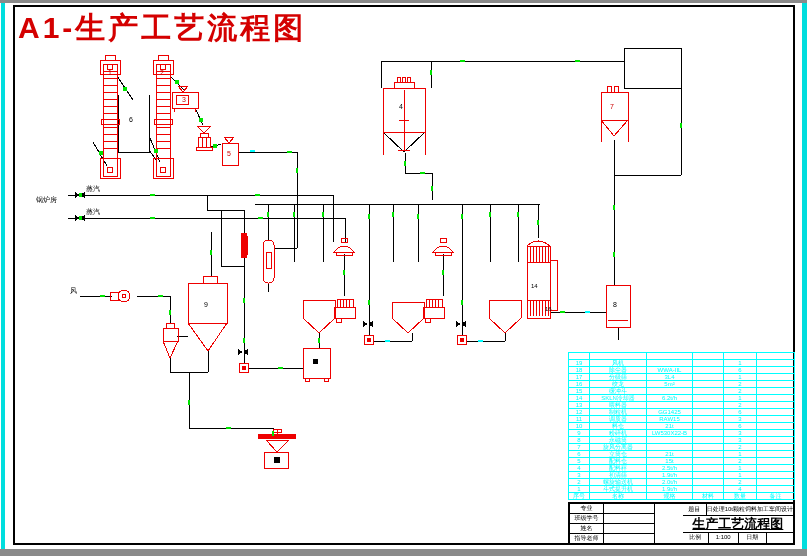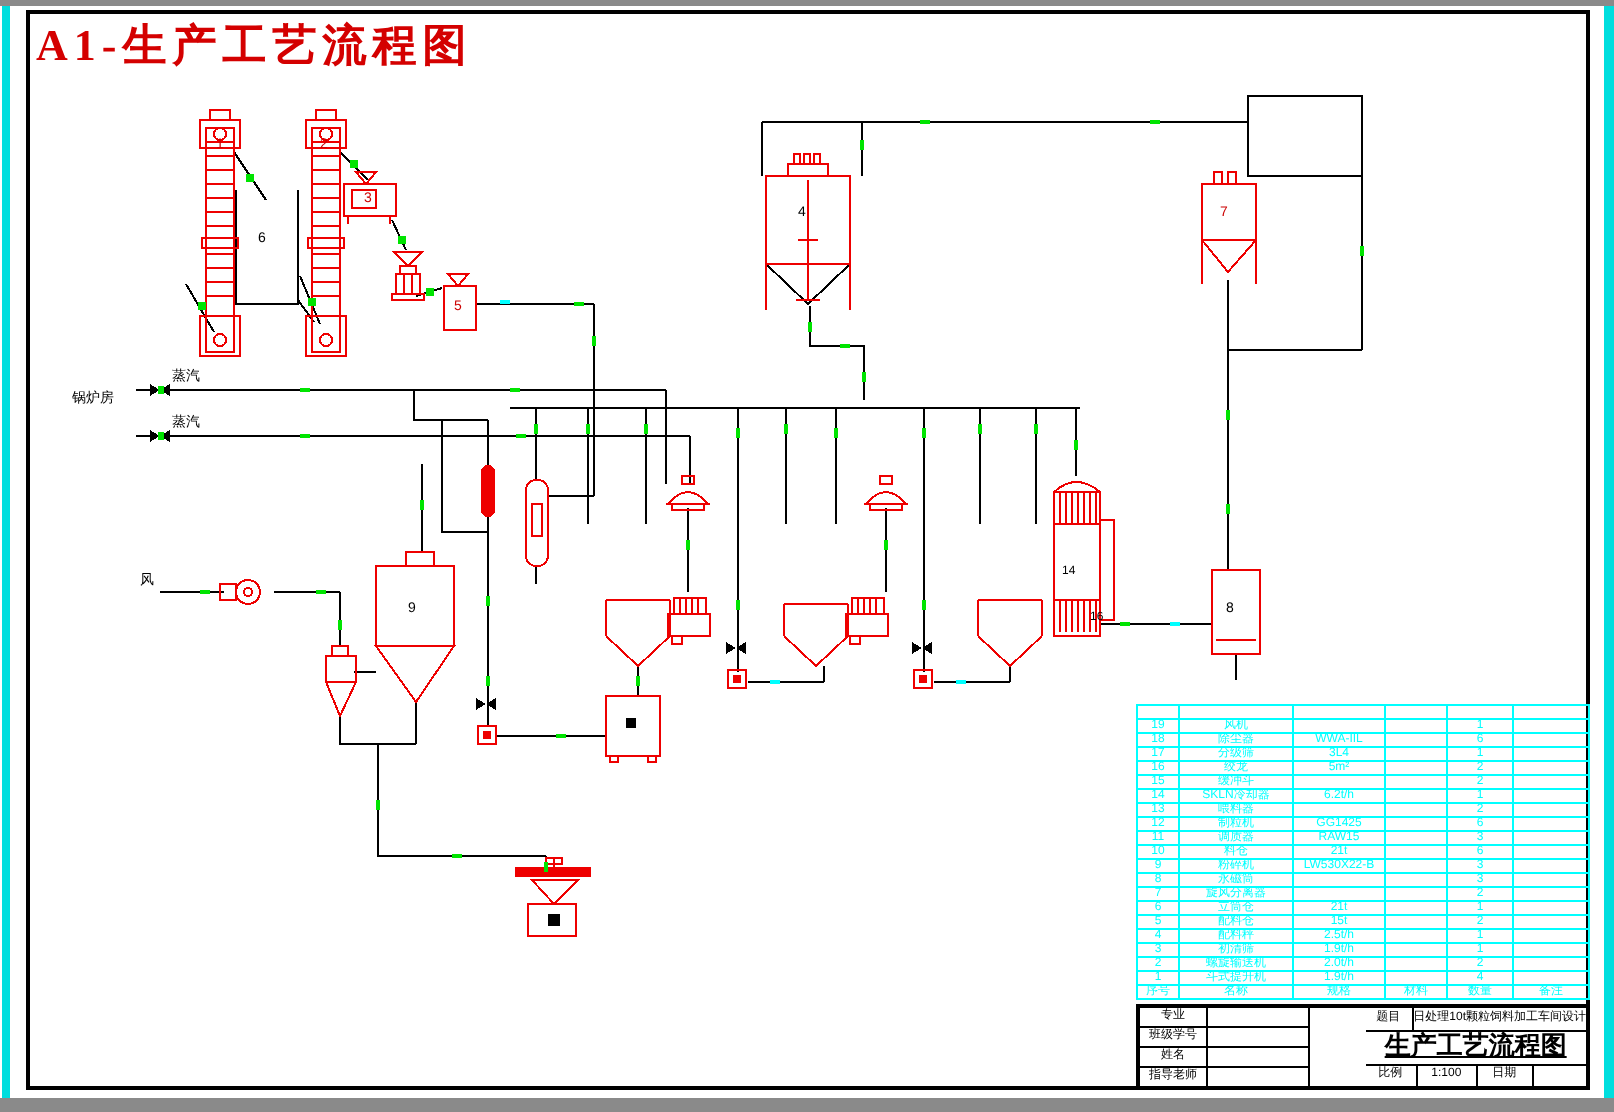--- a/index.html
+++ b/index.html
@@ -1,22 +1,22 @@
 <!DOCTYPE html>
 <html><head>
 <meta charset="utf-8">
 <style>
   html,body{margin:0;padding:0;background:#fff;}
   .screen{position:relative;width:807px;height:556px;background:#fff;overflow:hidden;
           font-family:"Liberation Sans",sans-serif;}
   .strip{position:absolute;}
   .page-border{position:absolute;left:13px;top:5px;width:782px;height:540px;
                border:2px solid #000;box-sizing:border-box;}
-  .drawing-title{position:absolute;left:18px;top:8px;font-family:Liberation Serif, serif;
-                 font-weight:bold;font-size:22px;color:#d40000;letter-spacing:3px;white-space:nowrap;text-align:center;}
+  .drawing-title{position:absolute;left:18px;top:8px;font-family:Liberation Sans, sans-serif;
+                 font-weight:bold;font-size:30px;color:#d40000;letter-spacing:3px;white-space:nowrap;text-align:center;}
   .diagram{position:absolute;left:0;top:0;width:807px;height:556px;}
   .watermark{position:absolute;left:302px;top:248px;font-family:"DejaVu Serif",serif;
              font-size:33px;font-weight:600;color:#161616;letter-spacing:26px;white-space:nowrap;}
   .dlabel{position:absolute;font-size:7px;line-height:7px;white-space:nowrap;}
   
   .bom{position:absolute;left:568px;top:352px;width:227px;height:148px;
        border:1px solid #00ffff;box-sizing:border-box;color:#00ffff;font-size:6px;}
   .bom-row{display:flex;height:7px;box-sizing:border-box;border-bottom:1px solid #00ffff;line-height:6px;overflow:hidden;}
   .bom-cell{box-sizing:border-box;border-right:1px solid #00ffff;padding:0 1px;overflow:hidden;white-space:nowrap;text-align:center;}
   .bc0{width:21px}.bc1{width:57px}.bc2{width:46px}.bc3{width:31px}.bc4{width:33px}.bc5{flex:1;border-right:none;}

